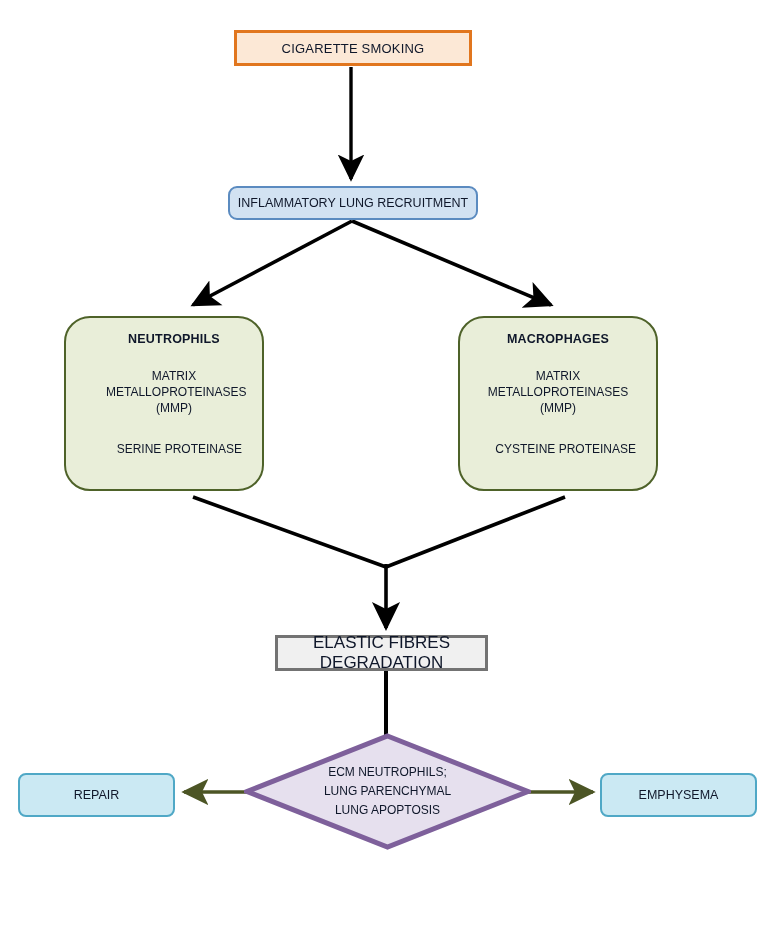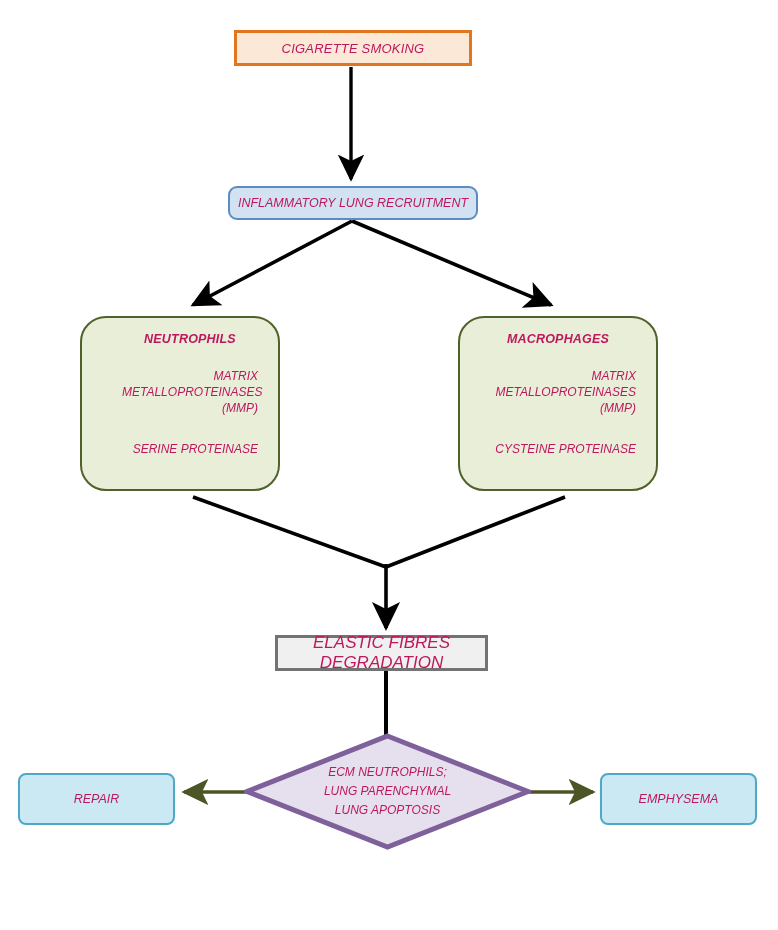--- a/index.html
+++ b/index.html
@@ -28,23 +28,22 @@
     pointer-events: none;
   }
   .node {
     position: absolute;
     box-sizing: border-box;
     display: flex;
     flex-direction: column;
     align-items: center;
     justify-content: center;
     text-align: center;
-    color: #be185d;
+    color: #0f172a;
     z-index: 3;
-    font-style: italic;
   }
 
   
   #node-cigarette-smoking {
     left: 234px;
     top: 30px;
     width: 238px;
     height: 36px;
     background: #fce8d6;
     border: 3px solid #e1761e;
@@ -68,32 +67,32 @@
   .cell-box {
     width: 200px;
     height: 175px;
     background: #e9eed9;
     border: 2px solid #4e6229;
     border-radius: 26px;
     justify-content: flex-start;
     align-items: stretch;
     padding: 14px 20px 0 20px;
   }
-  #node-neutrophils { left: 80px; top: 316px; padding-left: 40px; }
+  #node-neutrophils { left: 64px; top: 316px; padding-left: 40px; }
   #node-macrophages { left: 458px; top: 316px; }
   .cell-box .cell-title {
     font-size: 12.5px;
     font-weight: bold;
     text-align: center;
     letter-spacing: 0.2px;
     margin-bottom: 22px;
   }
   .cell-box .cell-line {
     font-size: 12px;
-    text-align: right;
+    text-align: center;
     line-height: 16px;
   }
   .cell-box .cell-sub {
     font-size: 12px;
     text-align: right;
     margin-top: 26px;
   }
 
   
   #node-elastic-fibres-degradation {
@@ -125,21 +124,21 @@
     position: relative;
     z-index: 1;
     font-size: 12px;
     line-height: 19px;
     text-align: center;
   }
 
   
   .outcome-box {
     width: 157px;
-    height: 52px;
+    height: 44px;
     background: #cbe9f3;
     border: 2px solid #4fa8c6;
     border-radius: 8px;
     font-size: 12.5px;
   }
   #node-repair { left: 18px; top: 773px; }
   #node-emphysema { left: 600px; top: 773px; text-align: right; }
 </style>
 </head>
 <body>

